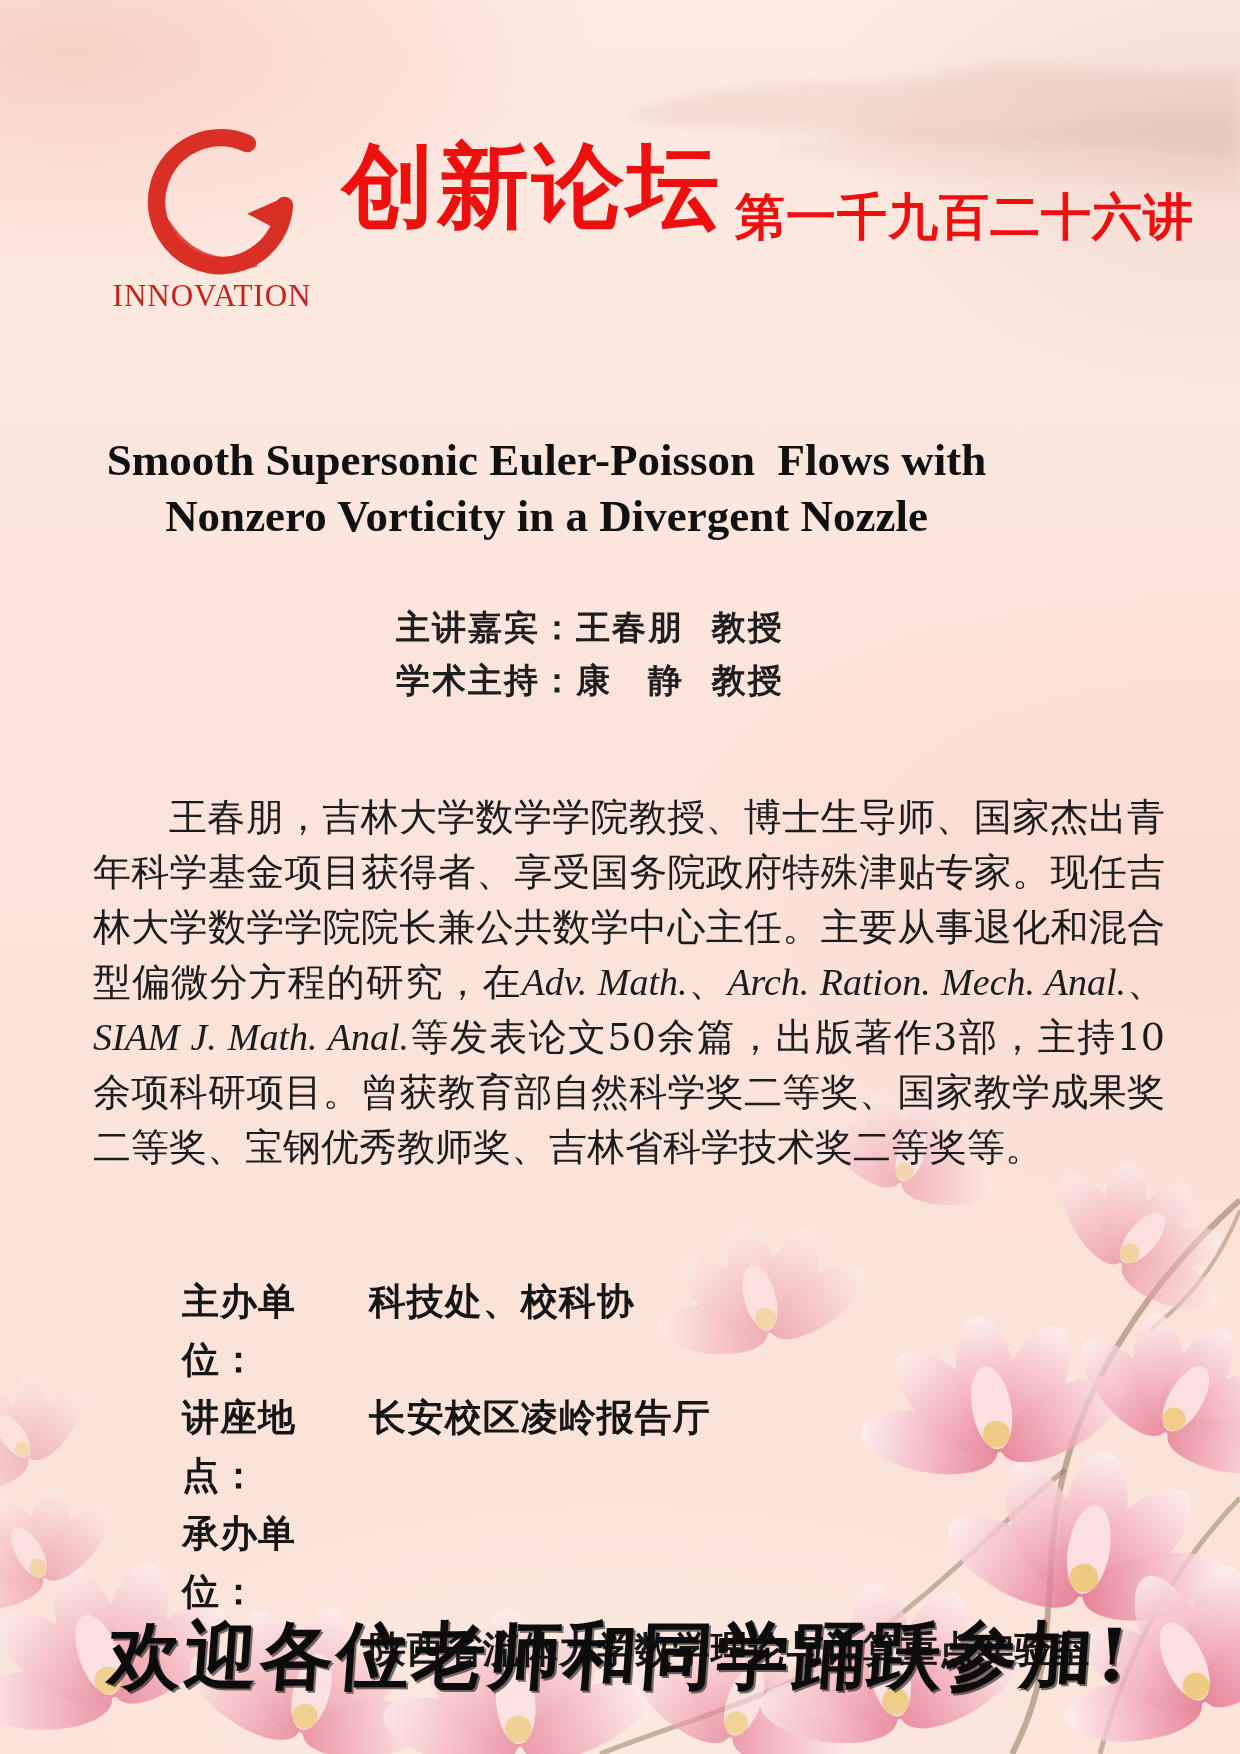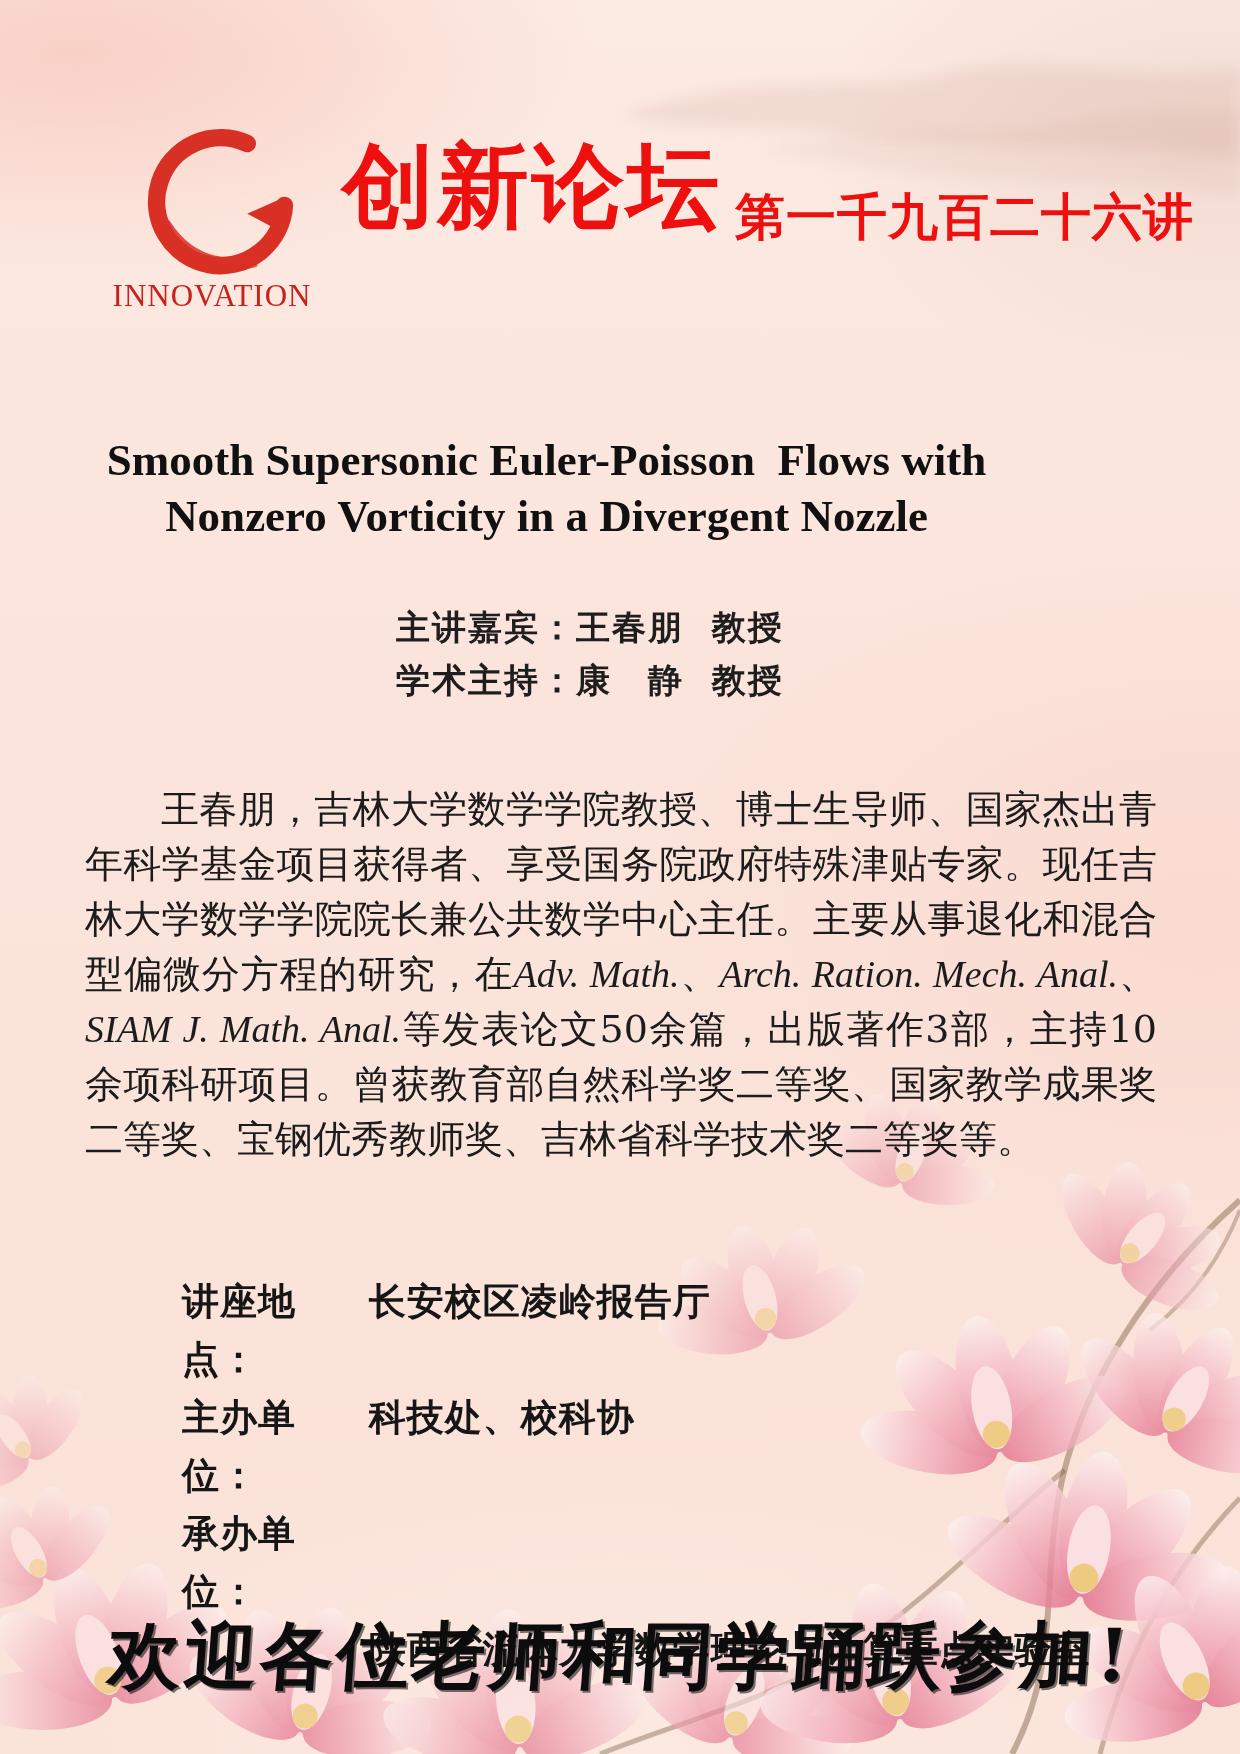--- a/index.html
+++ b/index.html
@@ -160,30 +160,30 @@
   <h2 class="layer en-title" style="margin:9px">
     <span>Smooth Supersonic Euler-Poisson  Flows with</span>
     <span>Nonzero Vorticity in a Divergent Nozzle</span>
   </h2>
 
   <div class="layer speakers">
     <div><span>主讲嘉宾：</span><span>王春朋  教授</span></div>
     <div><span>学术主持：</span><span>康　静  教授</span></div>
   </div>
 
-  <p class="layer bio" style="margin:0"><span>王春朋，吉林大学数学学院教授、博士生导师、国家杰出青年科学基金项目获得者、享受国务院政府特殊津贴专家。现任吉林大学数学学院院长兼公共数学中心主任。主要从事退化和混合型偏微分方程的研究，在</span><i>Adv. Math.</i><span>、</span><i>Arch. Ration. Mech. Anal.</i><span>、</span><i>SIAM J. Math. Anal.</i><span>等发表论文50余篇，出版著作3部，主持10余项科研项目。曾获教育部自然科学奖二等奖、国家教学成果奖二等奖、宝钢优秀教师奖、吉林省科学技术奖二等奖等。</span></p>
+  <p class="layer bio" style="margin:8px"><span>王春朋，吉林大学数学学院教授、博士生导师、国家杰出青年科学基金项目获得者、享受国务院政府特殊津贴专家。现任吉林大学数学学院院长兼公共数学中心主任。主要从事退化和混合型偏微分方程的研究，在</span><i>Adv. Math.</i><span>、</span><i>Arch. Ration. Mech. Anal.</i><span>、</span><i>SIAM J. Math. Anal.</i><span>等发表论文50余篇，出版著作3部，主持10余项科研项目。曾获教育部自然科学奖二等奖、国家教学成果奖二等奖、宝钢优秀教师奖、吉林省科学技术奖二等奖等。</span></p>
 
   <div class="layer details">
     <div class="detail-row">
+      <span class="lbl">主办单位：</span>
+      <span class="val">科技处、校科协</span>
+    </div>
+    <div class="detail-row">
       <span class="lbl">讲座地点：</span>
       <span class="val">长安校区凌岭报告厅</span>
-    </div>
-    <div class="detail-row">
-      <span class="lbl">主办单位：</span>
-      <span class="val">科技处、校科协</span>
     </div>
     <div class="detail-row">
       <span class="lbl">承办单位：</span>
     </div>
     <div class="detail-row">
       <span class="lbl"></span>
       <span class="val">陕西省流体力学数学理论与计算重点实验室</span>
     </div>
   </div>
 

